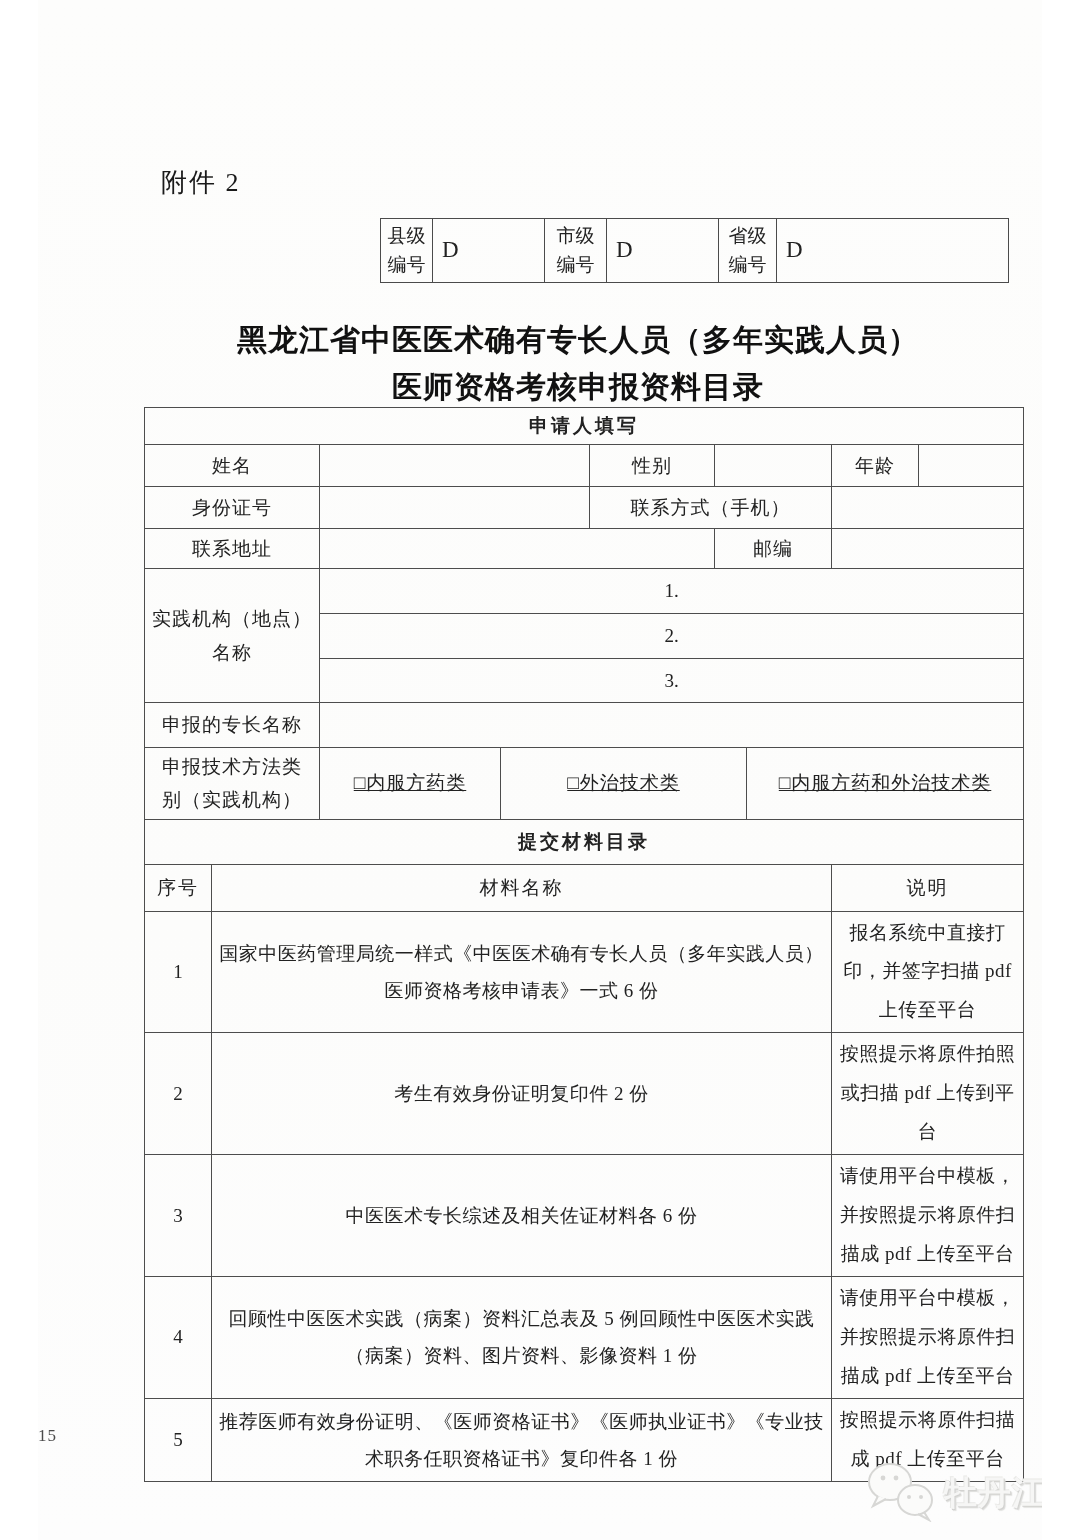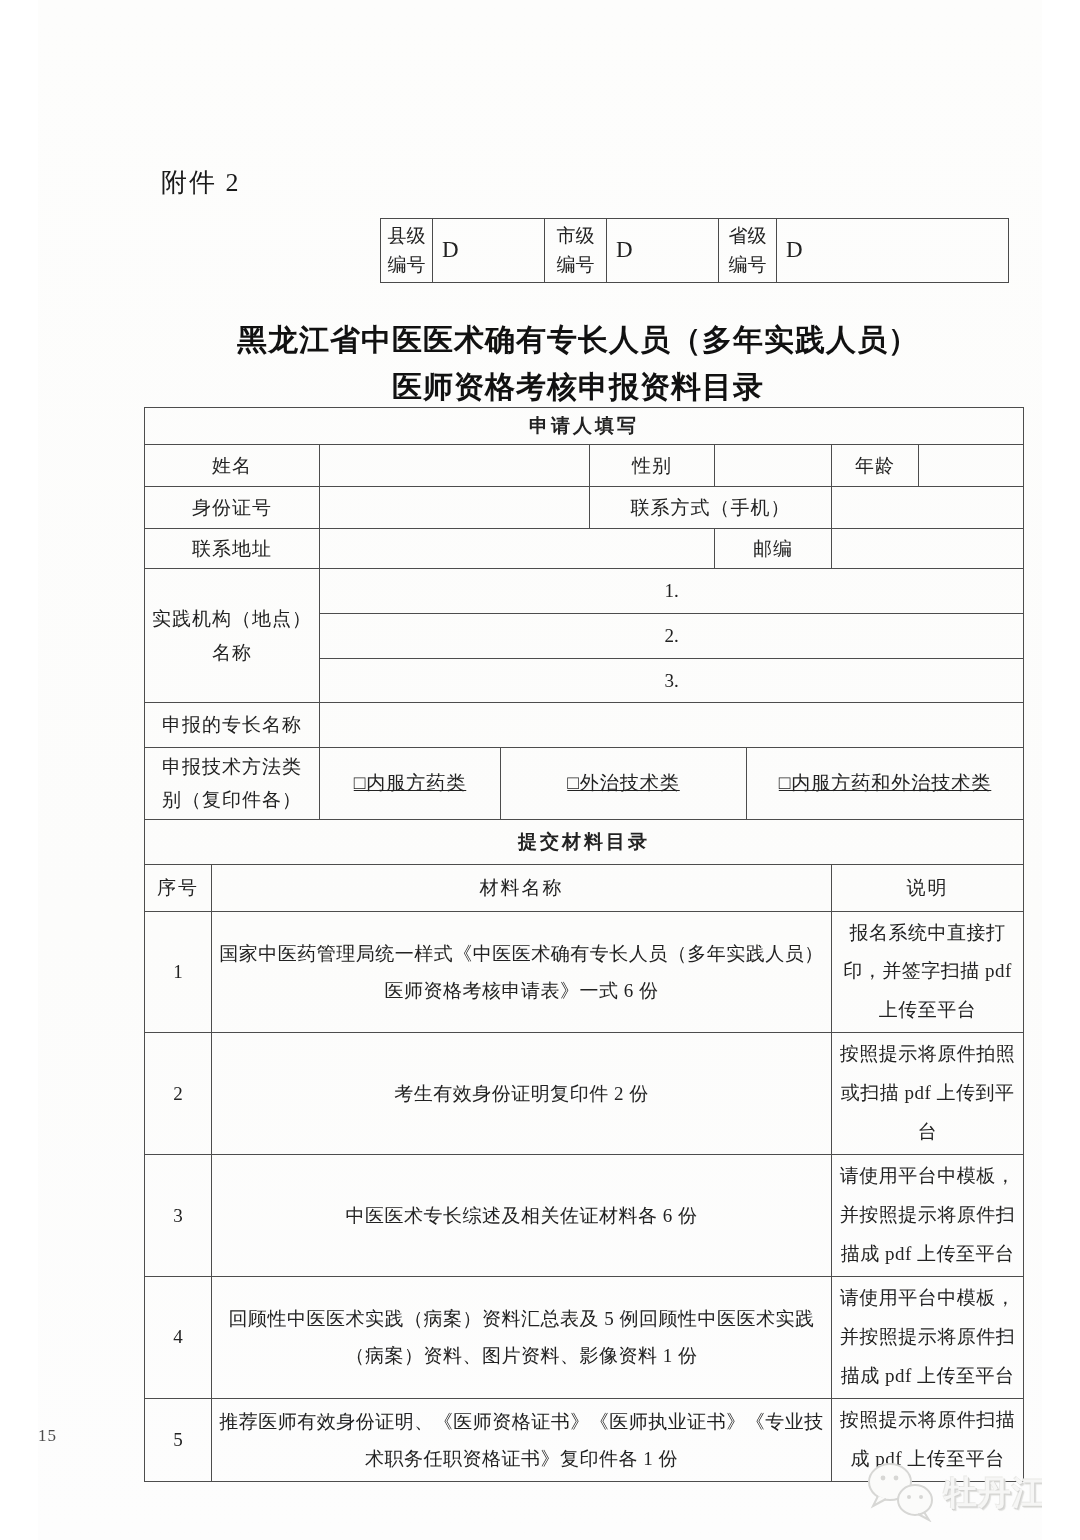--- a/index.html
+++ b/index.html
@@ -234,21 +234,21 @@
       <td colspan="7" class="practice-item-cell">3.</td>
     </tr>
 
     <tr style="height:45px">
       <td colspan="2" class="label-cell">申报的专长名称</td>
       <td colspan="7"></td>
     </tr>
 
     <tr style="height:61px">
       <td colspan="2" class="label-cell label-pre">申报技术方法类
-别（复印件各）</td>
+别（实践机构）</td>
       <td class="checkbox-cell">□内服方药类</td>
       <td colspan="3" class="checkbox-cell">□外治技术类</td>
       <td colspan="3" class="checkbox-cell">□内服方药和外治技术类</td>
     </tr>
 
     <tr style="height:45px">
       <td colspan="9" class="section-header-cell">提交材料目录</td>
     </tr>
 
     <tr style="height:47px">

